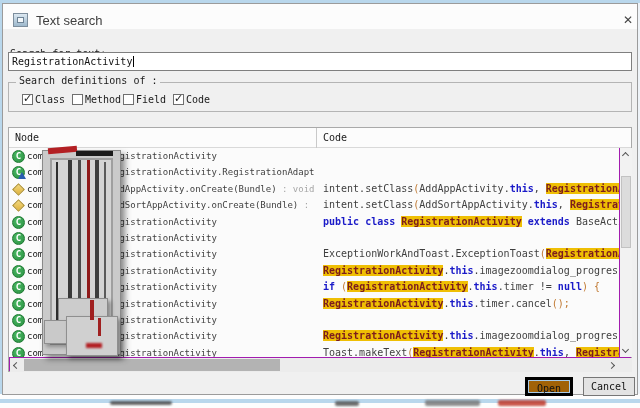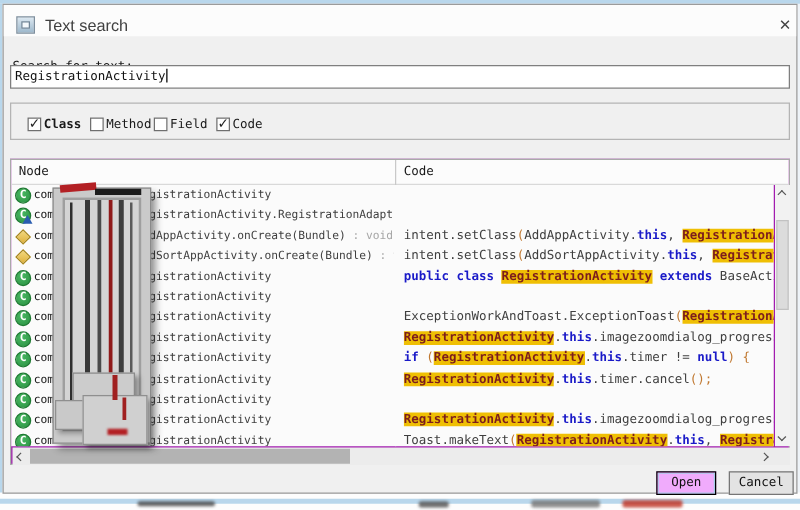--- a/index.html
+++ b/index.html
@@ -23,21 +23,21 @@
   .close-btn { position:absolute; left:616px; top:7px; width:18px; height:18px; text-align:center; line-height:18px; font-family:"DejaVu Sans",sans-serif; font-size:12px; color:#444; cursor:pointer; }
 
   .lbl { position:absolute; font-size:10px; color:#1a1a1a; white-space:pre;margin-top:12px; }
 
   .search-input { position:absolute; left:8px; top:52px; width:624px; height:19px; background:#fff; border:1px solid #7f7f7f; font-size:10px; color:#111; line-height:17px; padding-left:3px; white-space:pre; }
   .caret { display:inline-block; width:1px; height:11px; background:#000; vertical-align:-2px; margin-left:1px; }
 
   .fieldset { position:absolute; left:8px; top:82px; width:624px; height:30px; border:1px solid #b4b4b4; }
   .legend { position:absolute; left:16px; top:75px; background:#f0f0f0; padding:0 3px; font-size:10px; color:#1a1a1a; white-space:pre; }
   .cb-item { position:absolute; top:93px; height:13px; display:flex; align-items:center; }
-  .cb-item:nth-child(1){ left:22px;font-weight:bold; } .cb-item:nth-child(2){ left:72px; }
+  .cb-item:nth-child(1){ left:22px; } .cb-item:nth-child(2){ left:72px; }
   .cb-item:nth-child(3){ left:123px; } .cb-item:nth-child(4){ left:173px; }
   .cb-box { position:relative; width:11px; height:11px; background:#fff; border:1px solid #6f6f6f; margin-right:2px; }
   .cb-box.checked:after { content:"\2713"; position:absolute; left:0px; top:-3px; font-family:"DejaVu Sans",sans-serif; font-size:11px; font-weight:bold; color:#222; }
   .cb-label { font-size:10px; color:#1a1a1a; }
 
   
   .table { position:absolute; left:8px; top:127px; width:624px; height:245px; background:#a21caf; border:1px solid #a9a9a9; }
   .thead { position:absolute; left:0; top:0; width:622px; height:20px; background:#fcfcfc; border-bottom:1px solid #d9d9d9; }
   .th { position:absolute; top:4px; font-size:10px; color:#1a1a1a; }
   .th-node { left:6px; } .th-code { left:314px; }
@@ -65,21 +65,21 @@
   .scorner { position:absolute; left:611px; top:230px; width:12px; height:14px; background:#ececec; }
   .sbtn { position:absolute; width:12px; height:12px; }
   .chev { position:absolute; width:5px; height:5px; border-left:1px solid #555; border-bottom:1px solid #555; }
   .chev-left { left:4px; top:4px; transform:rotate(45deg); }
   .chev-right { left:2px; top:4px; transform:rotate(225deg); }
   .chev-up { left:3px; top:5px; transform:rotate(135deg); }
   .chev-down { left:3px; top:2px; transform:rotate(-45deg); }
 
   
   .btn { position:absolute; top:377px; height:19px; font-size:10px; color:#111; text-align:center; line-height:17px; cursor:pointer; }
-  .btn-open { left:525px; width:48px; background:#f0abfc; border:1px solid #000000; box-shadow:inset 0 0 0 1px #a8cbe8; }
+  .btn-open { left:525px; width:48px; background:#a16207; border:3px solid #000000; box-shadow:inset 0 0 0 1px #a8cbe8; }
   .btn-cancel { left:583px; width:52px; background:#e3e3e3; border:1px solid #767676; }
 
   
   .artifact { position:absolute; left:38px; top:145px; width:85px; height:213px; pointer-events:none; }
   .artifact div { position:absolute; }
   .af-redbar { left:10px; top:2px; width:29px; height:6px; background:#b32024; transform:rotate(-5deg); }
   .af-blackbar { left:38px; top:6px; width:37px; height:5px; background:#1c1c1c; }
   .af-panel { left:4px; top:5px; width:79px; height:205px; background:#cacaca; border:1px solid #8a8a8a; box-shadow:4px 4px 6px rgba(0,0,0,.45); }
   .af-inner { left:12px; top:13px; width:63px; height:187px; background:#d4d4d4; border:2px solid #9f9f9f; }
   .af-l1 { left:18px; top:17px; width:2px; height:178px; background:#2f2f2f; }
@@ -120,20 +120,21 @@
     <div class="close-btn">
       <span>✕</span>
     </div>
   </div>
 
   <div class="lbl" style="left:10px; top:36px;">Search for text:</div>
 
   <div class="search-input"><span>RegistrationActivity</span><span class="caret"></span></div>
 
   <div class="fieldset"></div>
+  <div class="legend">Search definitions of :</div>
   <div id="cb-row">
       <div class="cb-item">
         <span class="cb-box checked"></span>
         <span class="cb-label">Class</span>
       </div>
       <div class="cb-item">
         <span class="cb-box"></span>
         <span class="cb-label">Method</span>
       </div>
       <div class="cb-item">

